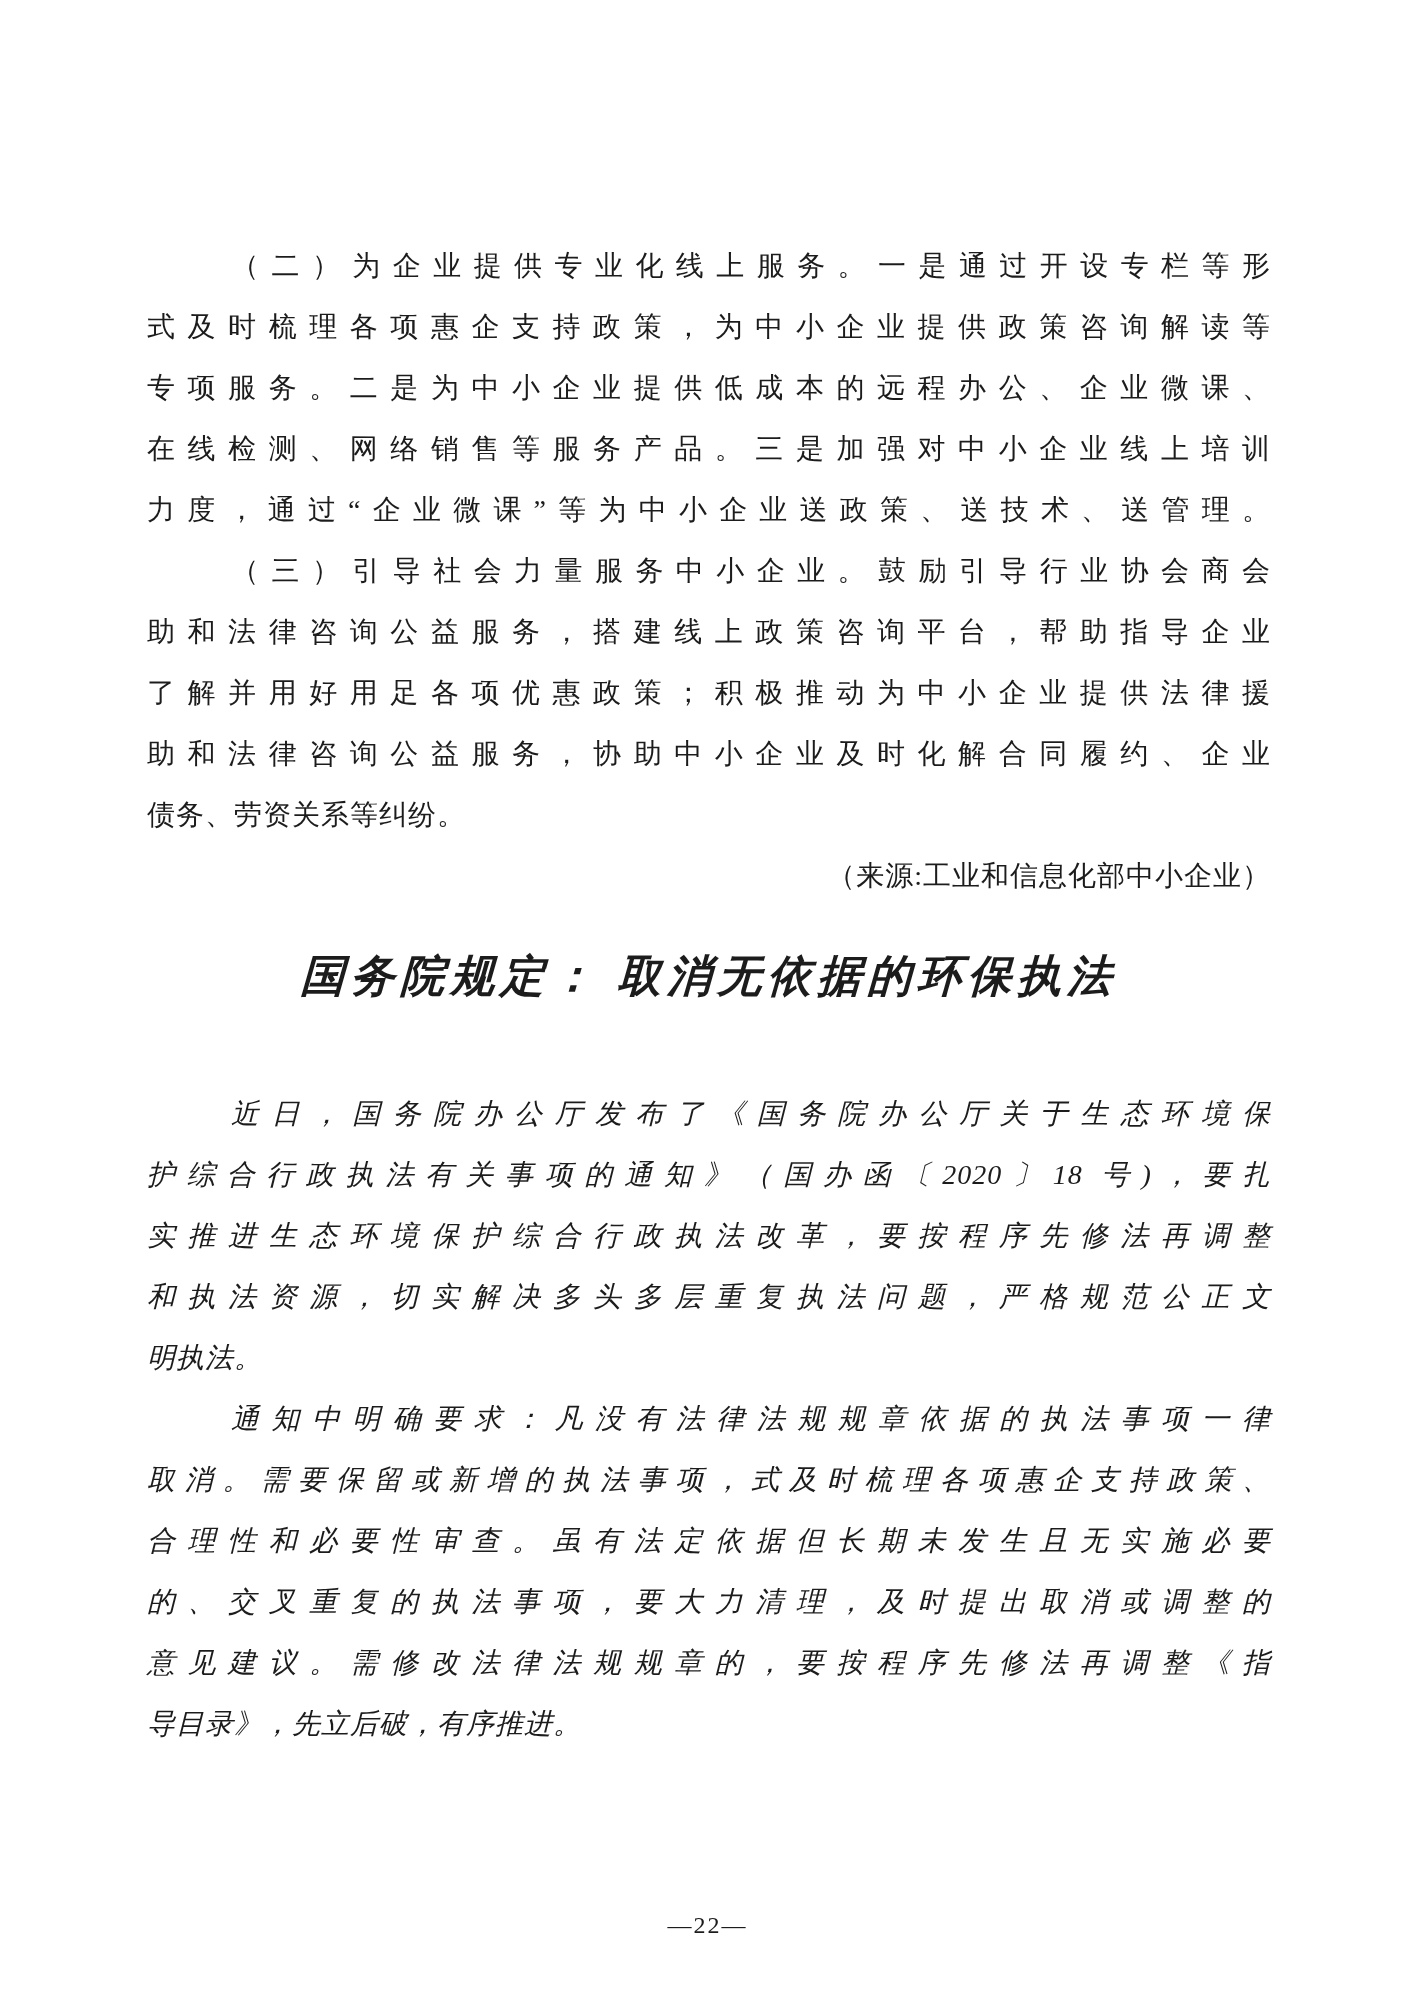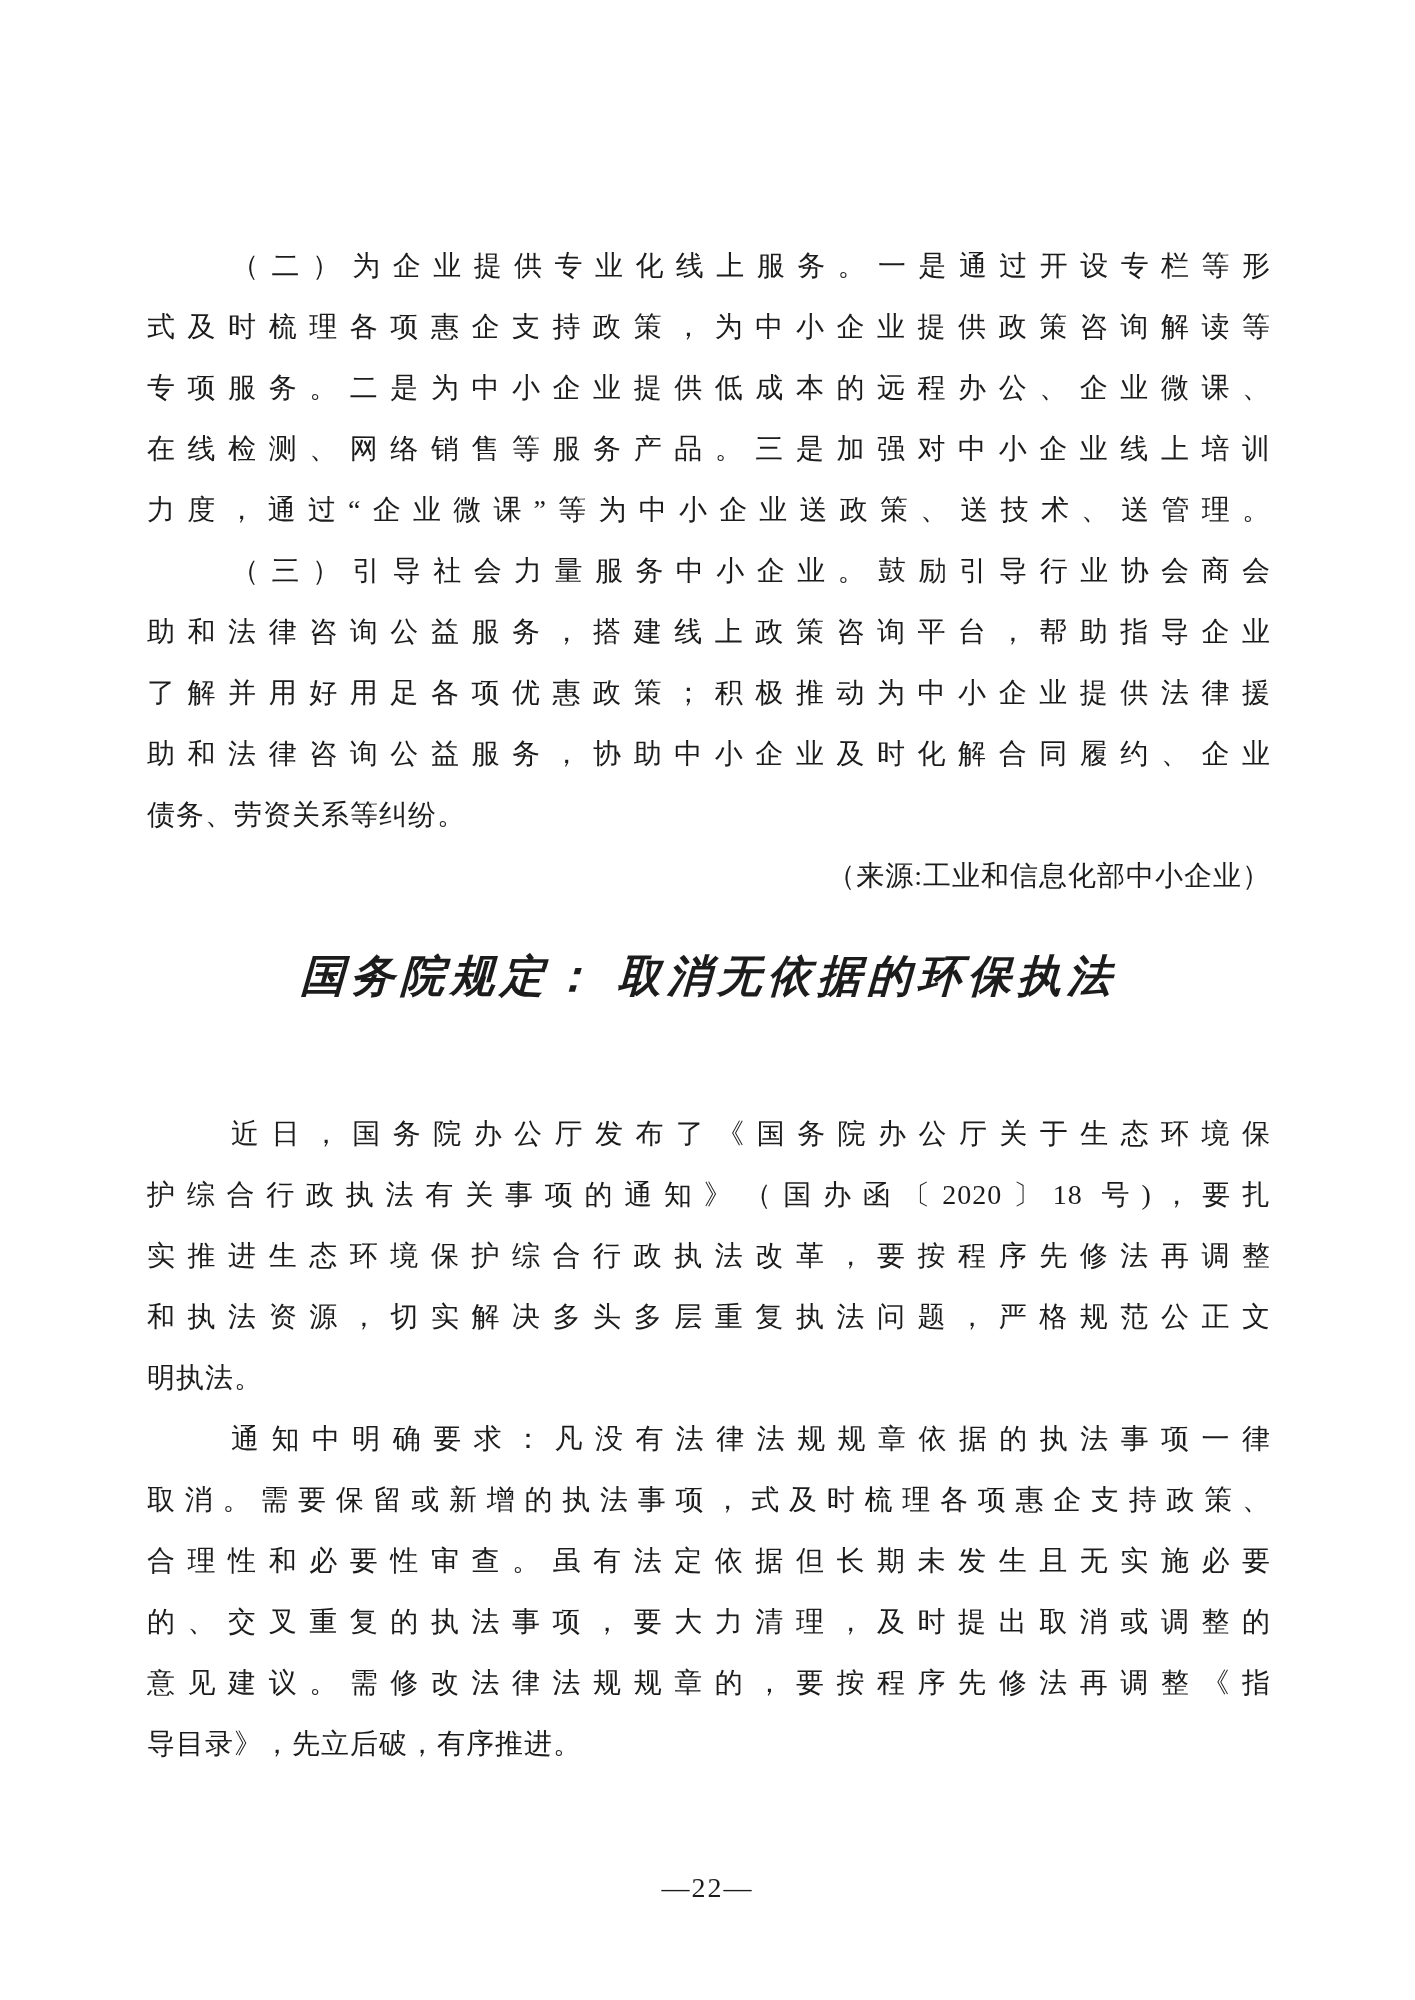--- a/index.html
+++ b/index.html
@@ -49,29 +49,30 @@
     line-height: 61px;
     font-size: 44px;
     font-weight: bold;
     font-style: italic;
     text-align: center;
     text-align-last: center;
     letter-spacing: 6px;
     transform: skewX(-2deg);
   }
   .section-2 {
-    margin-top: 96px;
+    margin-top: 76px;
+    font-style: italic;
   }
   .page-number {
     position: absolute;
     left: 0;
-    top: 1872px;
+    top: 1912px;
     width: 100%;
     text-align: center;
-    font-size: 28px;
+    font-size: 24px;
     letter-spacing: 2px;
   }
 </style>
 </head>
 <body>
 
 <div class="page">
   <div class="content">
 
     <section>

